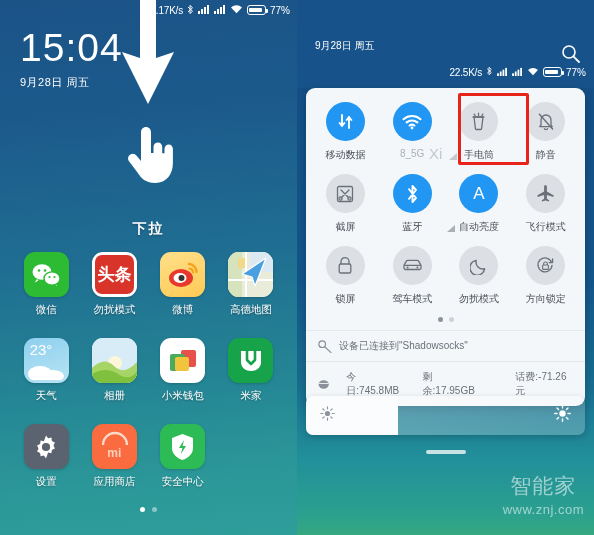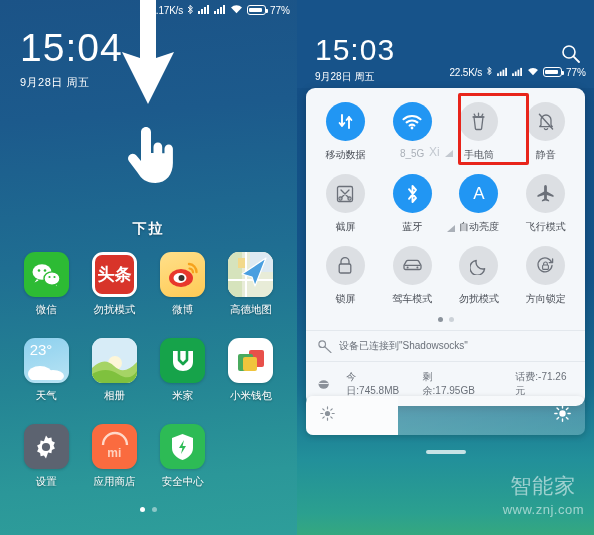--- a/index.html
+++ b/index.html
@@ -230,40 +230,40 @@
             <rect width="45" height="45" fill="#d7ecf7"></rect>
             <circle cx="23" cy="25" r="7" fill="#fdf6d8"></circle>
             <path d="M0 30 Q12 18 22 28 T45 24 V45 H0z" fill="#a6d465"></path>
             <path d="M0 36 Q14 28 26 36 T45 33 V45 H0z" fill="#7fc13e"></path>
           </svg>
         </div>
         <div class="app-label">相册</div>
       </div>
 
       <div class="app">
-        <div class="app-icon ic-mihome">
-          <svg width="26" height="26" viewBox="0 0 26 26">
-              <path d="M3 3h20v11c0 6-5 9-10 9S3 20 3 14z" fill="#fff"></path>
-              <path d="M9 3v9l4 4 4-4V3" stroke="#16a34a" stroke-width="2.6" fill="none" stroke-linejoin="round"></path>
-            </svg>
-        </div>
-        <div class="app-label">米家</div>
-      </div>
-
-      <div class="app">
         <div class="app-icon ic-wallet">
           <svg width="32" height="26" viewBox="0 0 32 26">
               <rect x="14" y="2" width="15" height="17" rx="2" fill="#e8504a"></rect>
               <rect x="3" y="6" width="15" height="17" rx="2" fill="#4aaa5e"></rect>
               <rect x="8" y="9" width="14" height="14" rx="2" fill="#f0c43c"></rect>
             </svg>
         </div>
         <div class="app-label">小米钱包</div>
       </div>
 
+      <div class="app">
+        <div class="app-icon ic-mihome">
+          <svg width="26" height="26" viewBox="0 0 26 26">
+              <path d="M3 3h20v11c0 6-5 9-10 9S3 20 3 14z" fill="#fff"></path>
+              <path d="M9 3v9l4 4 4-4V3" stroke="#16a34a" stroke-width="2.6" fill="none" stroke-linejoin="round"></path>
+            </svg>
+        </div>
+        <div class="app-label">米家</div>
+      </div>
+
 
       <div class="app">
         <div class="app-icon ic-settings">
           <svg width="26" height="26" viewBox="0 0 26 26">
               <path d="M13 1.6l2.1 2.6 3.3-.6.5 3.3 3 1.5-1.4 3 1.4 3-3 1.5-.5 3.3-3.3-.6L13 24.4l-2.1-2.8-3.3.6-.5-3.3-3-1.5 1.4-3-1.4-3 3-1.5.5-3.3 3.3.6z" fill="#fff"></path>
               <circle cx="13" cy="13" r="4.1" fill="#5c6370"></circle>
             </svg>
         </div>
         <div class="app-label">设置</div>
       </div>
@@ -292,21 +292,20 @@
     <div id="left-dots">
       <span class="dot on"></span>
       <span class="dot"></span>
     </div>
   </div>
 
   <div id="right-phone">
     <div id="rp-top"></div>
 
     <div id="right-clock">
-      <div class="time">15:03</div>
       <div class="date">9月28日 周五</div>
     </div>
 
     <div id="search-icon">
       <svg width="19" height="19" viewBox="0 0 19 19">
           <circle cx="8" cy="8" r="6" stroke="#fff" stroke-width="1.6" fill="none"></circle>
           <path d="M12.4 12.4 L18 18" stroke="#fff" stroke-width="1.8" stroke-linecap="round"></path>
         </svg>
     </div>
 
@@ -464,21 +463,21 @@
                 <path d="M15.6 6.4A7 7 0 1 0 16 9.5" stroke="#6b7079" stroke-width="1.3" fill="none" stroke-linecap="round"></path>
                 <path d="M16.6 3v3.6h-3.4" stroke="#6b7079" stroke-width="1.3" fill="none" stroke-linecap="round" stroke-linejoin="round"></path>
                 <path d="M7.6 9V7.9a1.9 1.9 0 0 1 3.8 0V9" stroke="#6b7079" stroke-width="1.1" fill="none"></path>
                 <rect x="6.6" y="9" width="5.8" height="4.4" rx="1" stroke="#6b7079" stroke-width="1.1" fill="none"></rect>
               </svg>
           </div>
           <div class="qs-label">方向锁定</div>
         </div>
       </div>
 
-      <div style="position:absolute;left:123px;top:57px;font-size:12px;color:#c3c9d0;">
+      <div style="position:absolute;left:123px;top:57px;font-size:15px;color:#c3c9d0;">
         <span>Xi</span>
         <svg class="sub-sig" width="8" height="7" viewBox="0 0 8 7">
             <path d="M0 7 8 0v7z" fill="#c3c9d0"></path>
           </svg>
       </div>
 
       <svg style="position:absolute;left:141px;top:137px" width="8" height="7" viewBox="0 0 8 7">
           <path d="M0 7 8 0v7z" fill="#aab0b8"></path>
         </svg>
 

